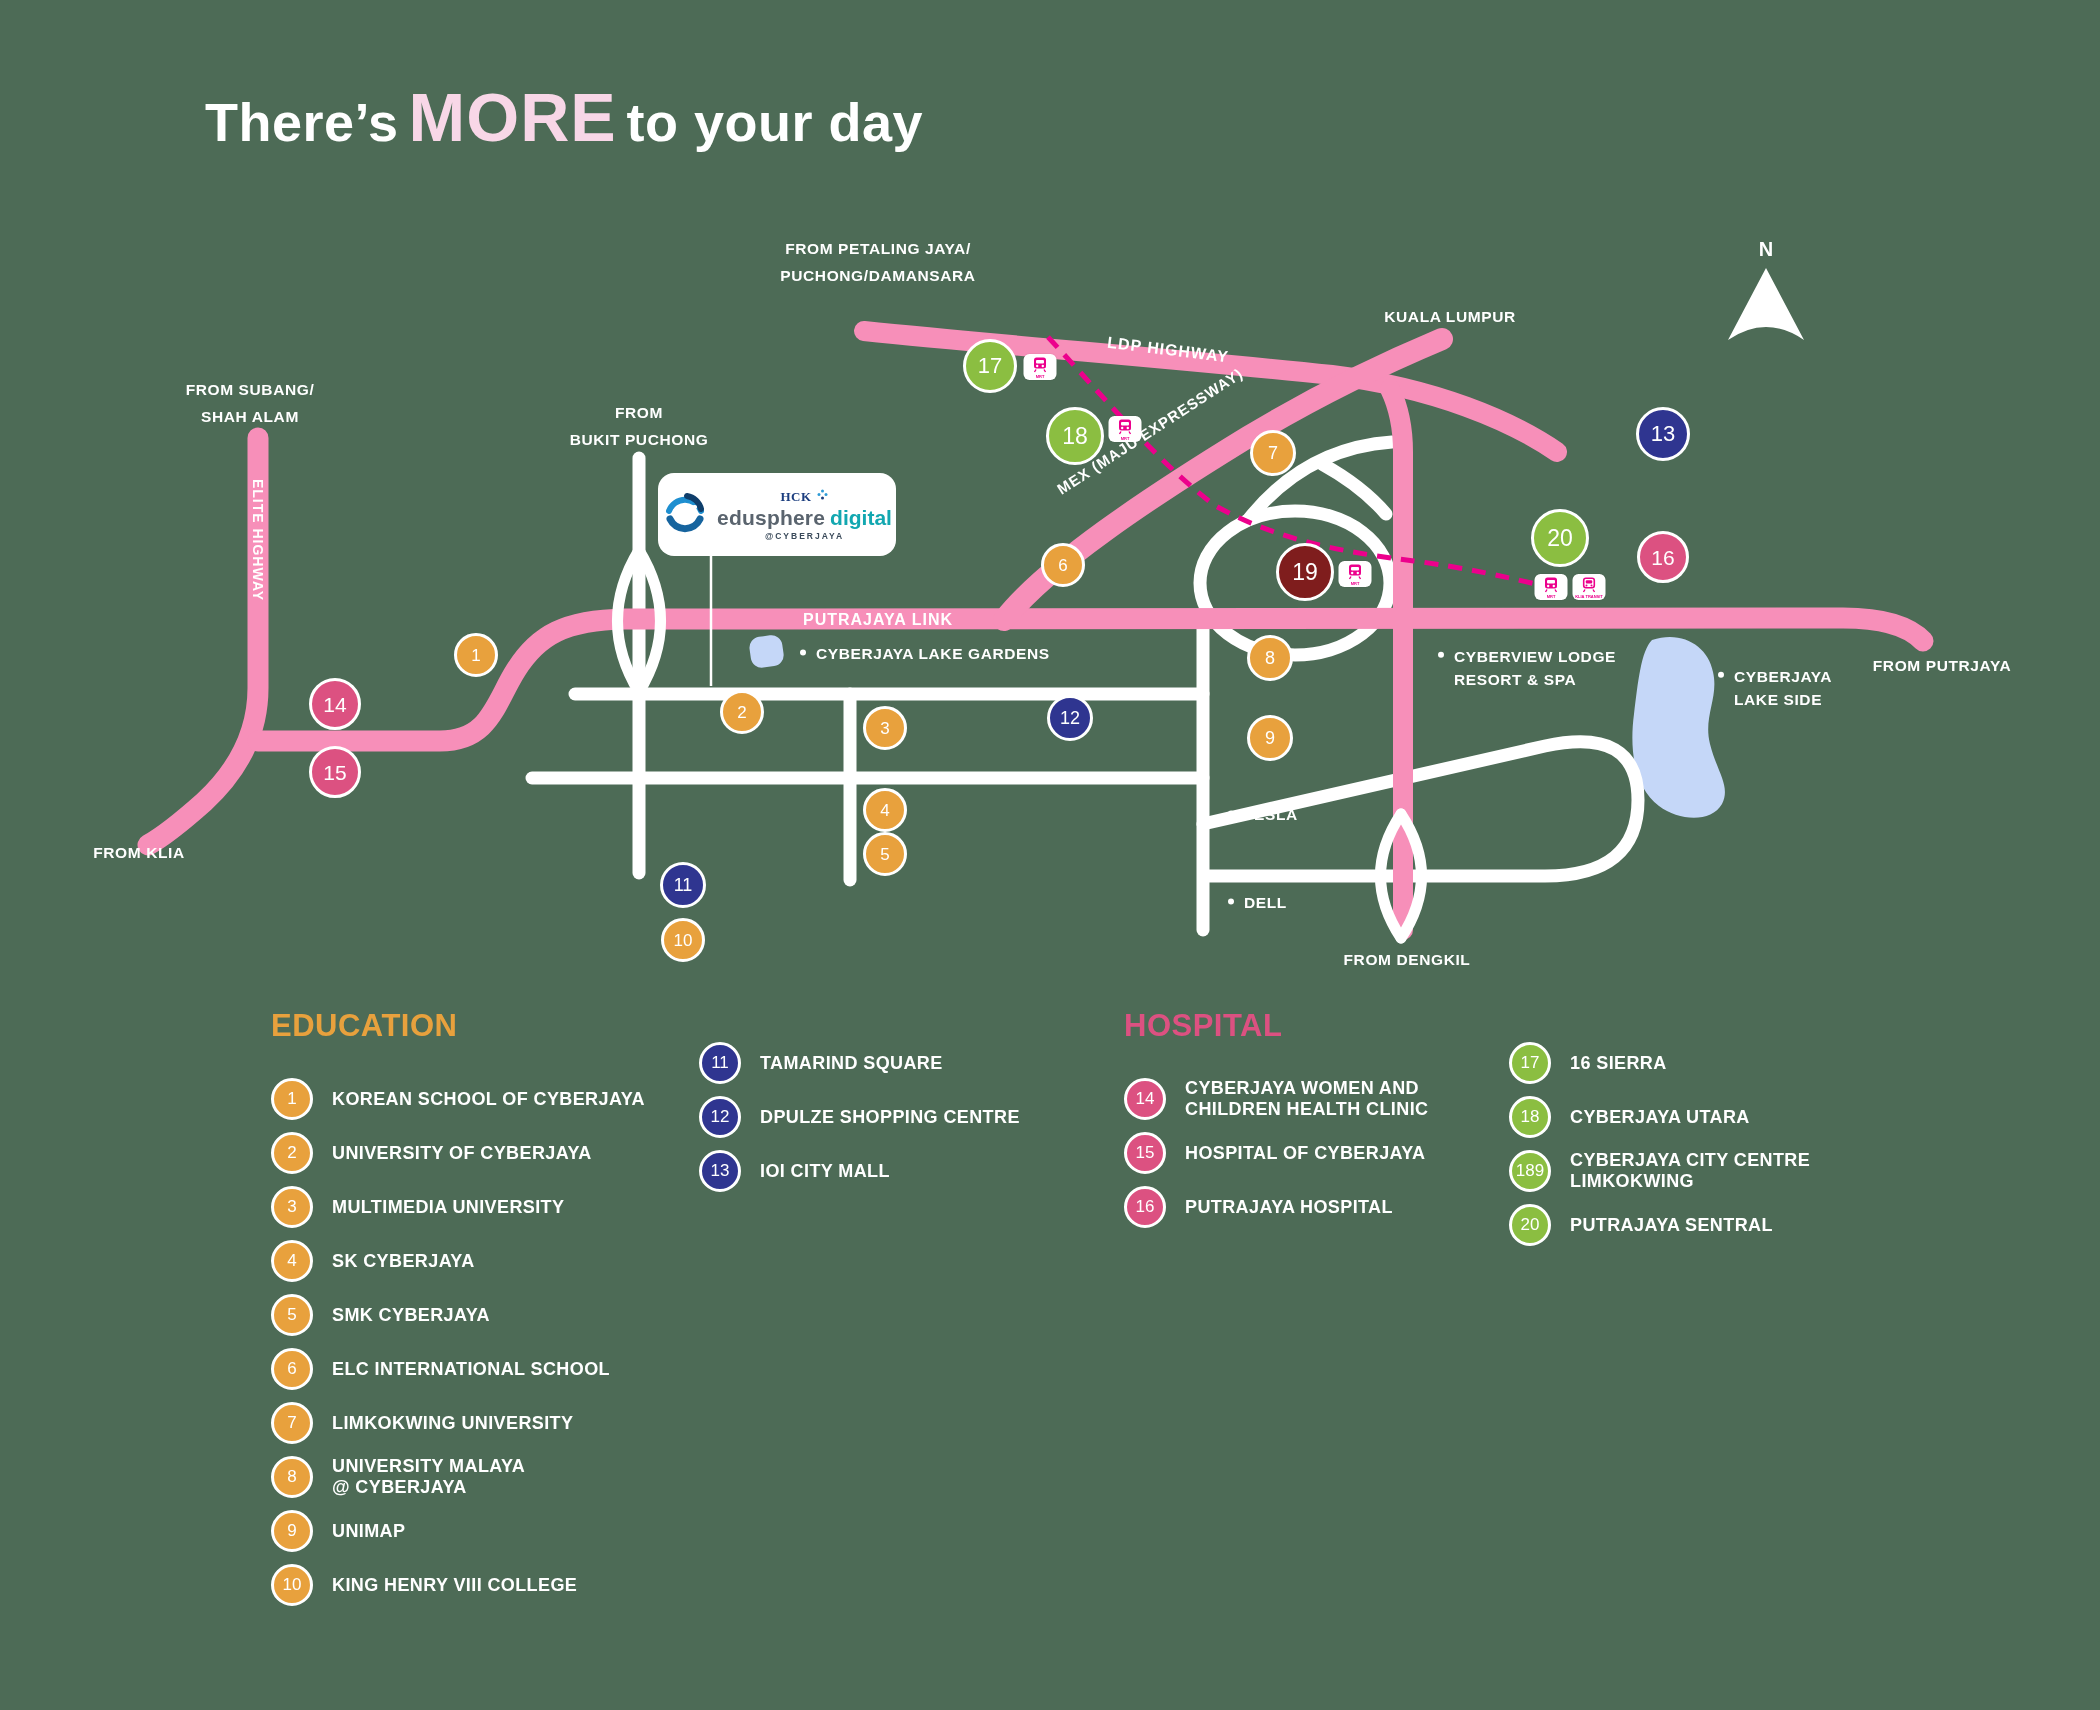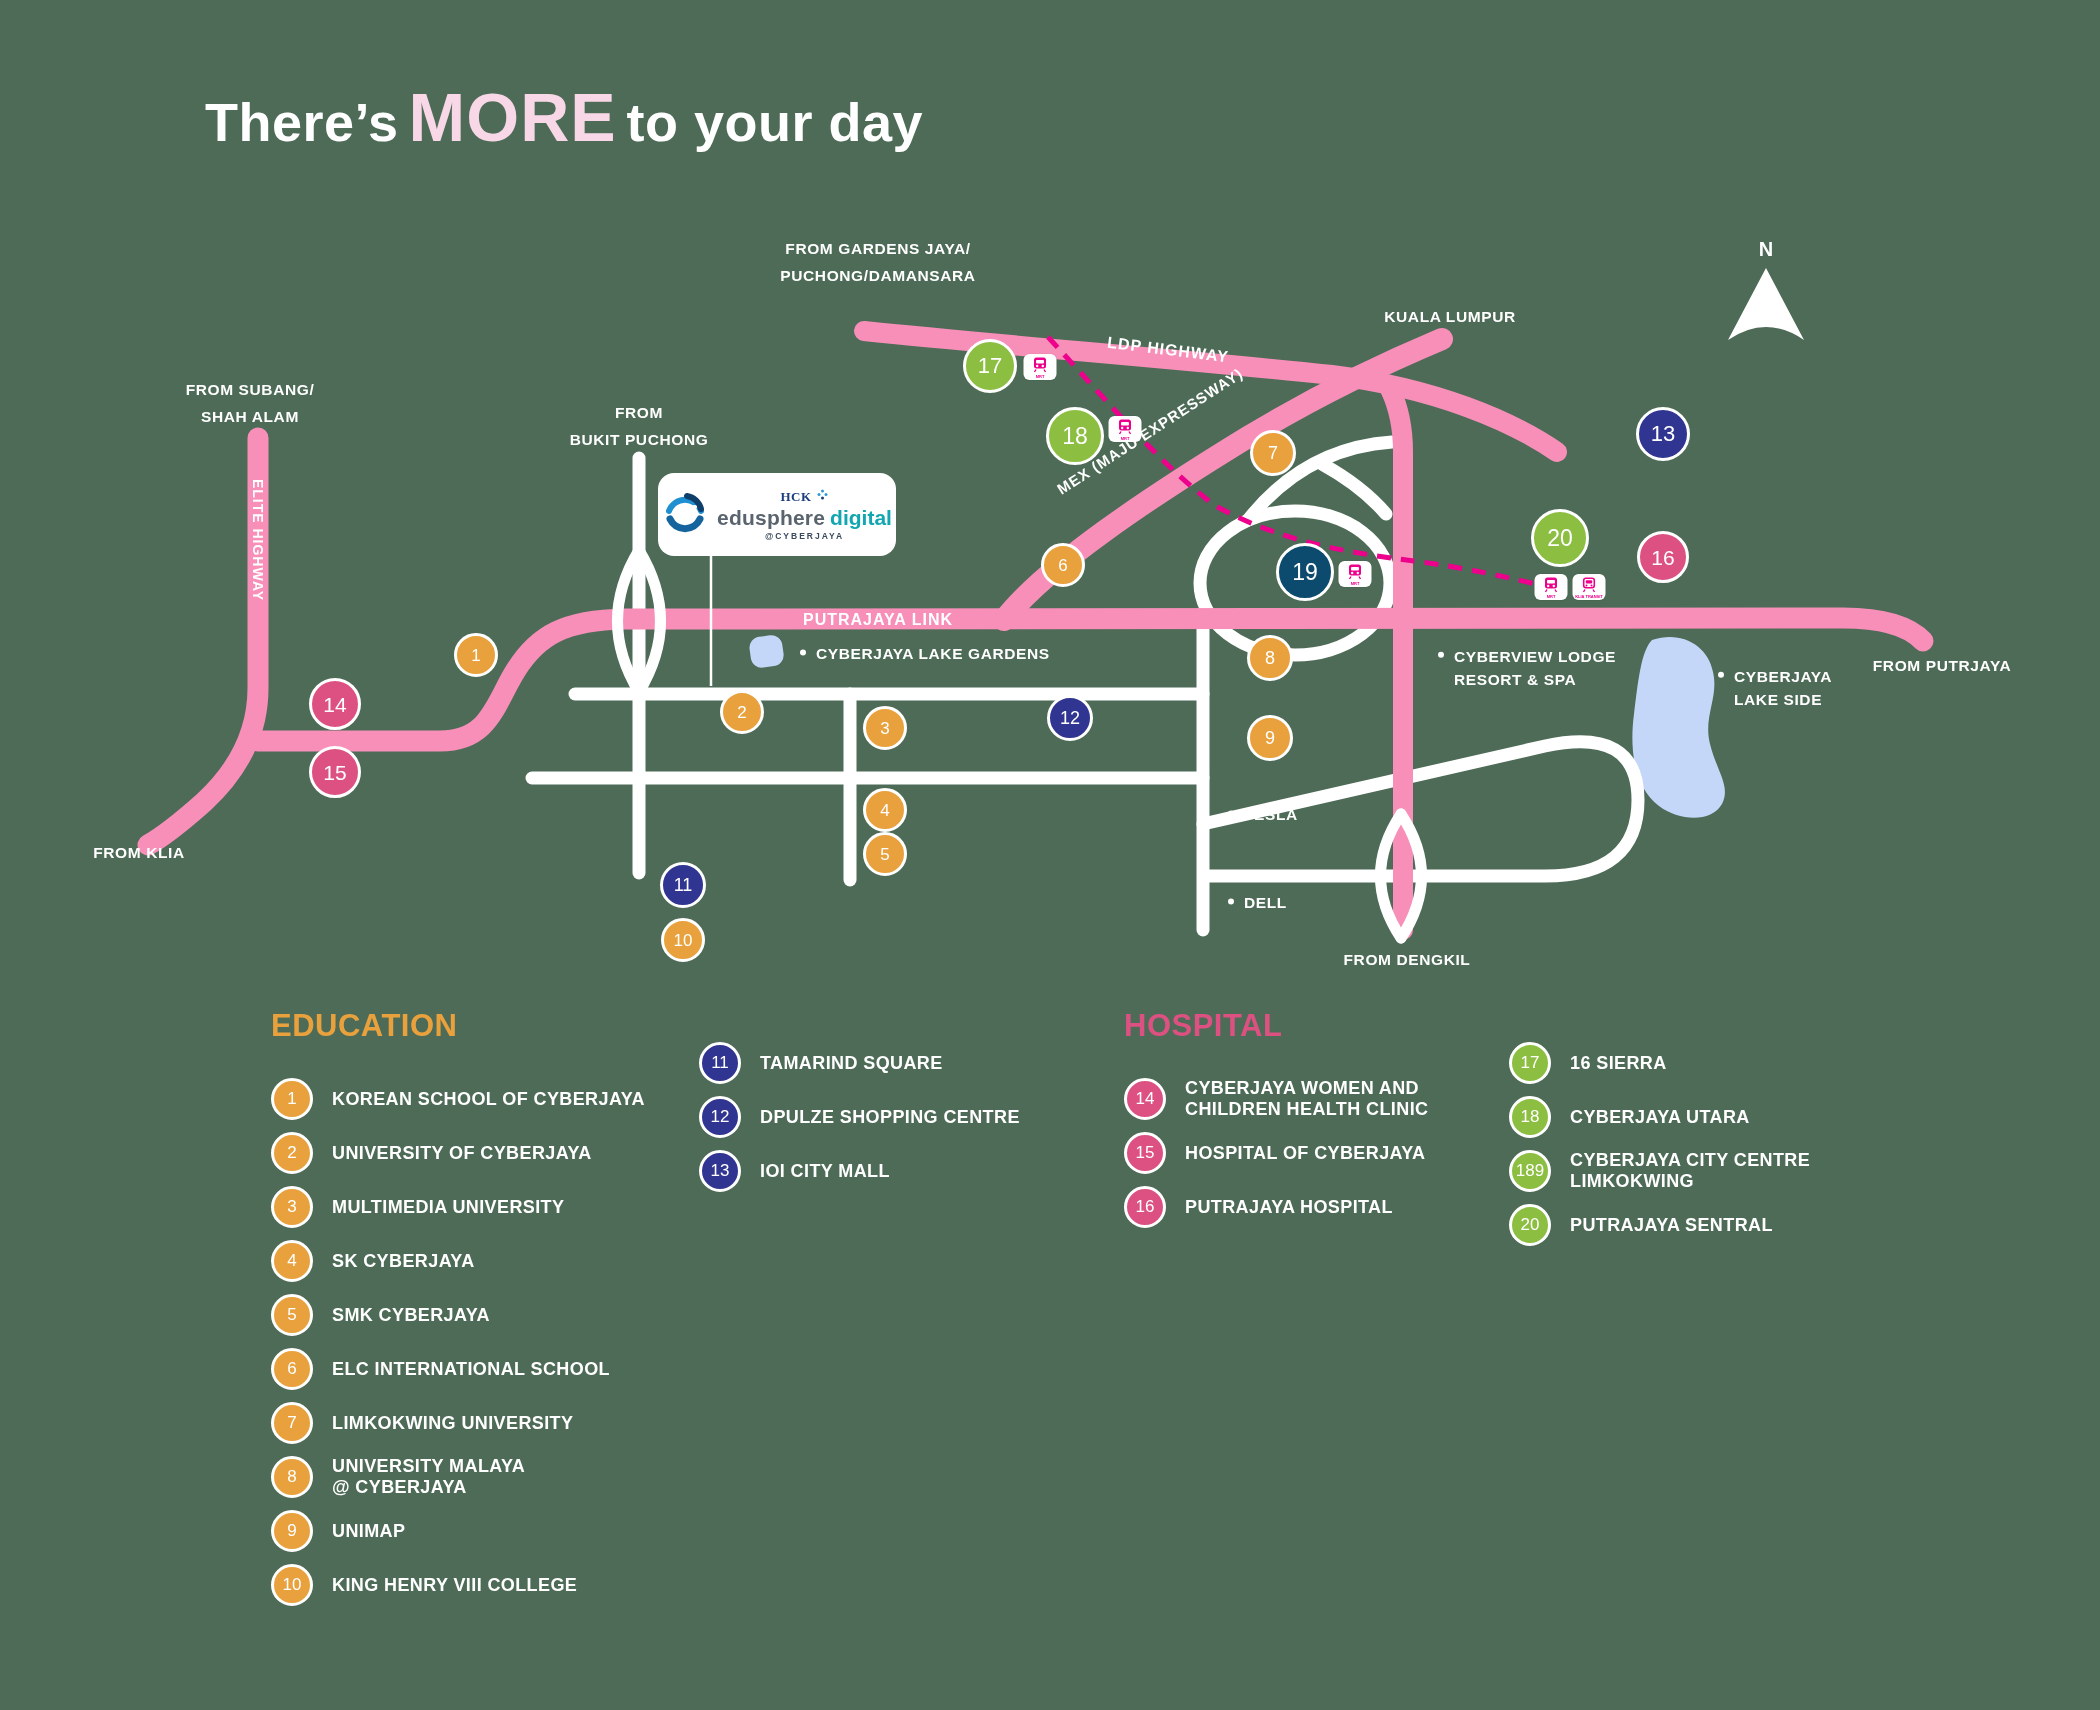--- a/index.html
+++ b/index.html
@@ -155,21 +155,21 @@
       <div class="road-label" style="left: 258px; top: 540px; font-size: 14px; transform: translate(-50%, -50%) rotate(90deg);">ELITE HIGHWAY</div>
       <div class="road-label" style="left: 878px; top: 620px; font-size: 16px; transform: translate(-50%, -50%) rotate(0deg);">PUTRAJAYA LINK</div>
       <div class="road-label" style="left: 1168px; top: 350px; font-size: 16px; transform: translate(-50%, -50%) rotate(7deg);">LDP HIGHWAY</div>
       <div class="road-label" style="left: 1150px; top: 431px; font-size: 15px; transform: translate(-50%, -50%) rotate(-33deg);">MEX (MAJU EXPRESSWAY)</div>
     </div>
   <div id="place-labels">
       <div class="map-label" style="left: 250px; top: 403px;">FROM SUBANG/
 SHAH ALAM</div>
       <div class="map-label" style="left: 639px; top: 426px;">FROM
 BUKIT PUCHONG</div>
-      <div class="map-label" style="left: 878px; top: 262px;">FROM GARDENS JAYA/
+      <div class="map-label" style="left: 878px; top: 262px;">FROM PETALING JAYA/
 PUCHONG/DAMANSARA</div>
       <div class="map-label" style="left: 1450px; top: 317px;">KUALA LUMPUR</div>
       <div class="map-label" style="left: 139px; top: 853px;">FROM KLIA</div>
       <div class="map-label" style="left: 1942px; top: 666px;">FROM PUTRJAYA</div>
       <div class="map-label" style="left: 1407px; top: 960px;">FROM DENGKIL</div>
       <div class="map-label bullet" style="left: 800px; top: 654px;"><span class="dot"></span><span>CYBERJAYA LAKE GARDENS</span></div>
       <div class="map-label bullet" style="left: 1438px; top: 668px;"><span class="dot"></span><span>CYBERVIEW LODGE
 RESORT &amp; SPA</span></div>
       <div class="map-label bullet" style="left: 1228px; top: 815px;"><span class="dot"></span><span>TESLA</span></div>
       <div class="map-label bullet" style="left: 1228px; top: 903px;"><span class="dot"></span><span>DELL</span></div>
@@ -188,21 +188,21 @@
       <div class="mk" style="left: 1270px; top: 738px; width: 40px; height: 40px; font-size: 18px; background: rgb(232, 161, 61);">9</div>
       <div class="mk" style="left: 683px; top: 940px; width: 38px; height: 38px; font-size: 17px; background: rgb(232, 161, 61);">10</div>
       <div class="mk" style="left: 683px; top: 885px; width: 40px; height: 40px; font-size: 18px; background: rgb(47, 53, 144);">11</div>
       <div class="mk" style="left: 1070px; top: 718px; width: 40px; height: 40px; font-size: 18px; background: rgb(47, 53, 144);">12</div>
       <div class="mk" style="left: 1663px; top: 434px; width: 48px; height: 48px; font-size: 22px; background: rgb(47, 53, 144);">13</div>
       <div class="mk" style="left: 335px; top: 704px; width: 46px; height: 46px; font-size: 21px; background: rgb(220, 81, 129);">14</div>
       <div class="mk" style="left: 335px; top: 772px; width: 46px; height: 46px; font-size: 21px; background: rgb(220, 81, 129);">15</div>
       <div class="mk" style="left: 1663px; top: 557px; width: 46px; height: 46px; font-size: 21px; background: rgb(220, 81, 129);">16</div>
       <div class="mk" style="left: 990px; top: 366px; width: 48px; height: 48px; font-size: 22px; background: rgb(139, 190, 65);">17</div>
       <div class="mk" style="left: 1075px; top: 436px; width: 52px; height: 52px; font-size: 23px; background: rgb(139, 190, 65);">18</div>
-      <div class="mk" style="left: 1305px; top: 572px; width: 52px; height: 52px; font-size: 23px; background: #0c4a6e;">19</div>
+      <div class="mk" style="left: 1305px; top: 572px; width: 52px; height: 52px; font-size: 23px; background: #7f1d1d;">19</div>
       <div class="mk" style="left: 1560px; top: 538px; width: 52px; height: 52px; font-size: 23px; background: rgb(139, 190, 65);">20</div>
     </div>
   <div id="stations">
       <div class="station" style="left: 1040px; top: 367px;">
         <svg width="17" height="16" viewBox="0 0 16 16">
           <rect x="2" y="0.5" width="12" height="11" rx="2.5" fill="var(--mrt-line)"></rect>
           <rect x="4" y="3" width="8" height="3.5" rx="1" fill="#fff"></rect>
           <circle cx="5.2" cy="9" r="1.2" fill="#fff"></circle>
           <circle cx="10.8" cy="9" r="1.2" fill="#fff"></circle>
           <path d="M4 12.5 L2.5 15 M12 12.5 L13.5 15" stroke="var(--mrt-line)" stroke-width="1.4"></path>

